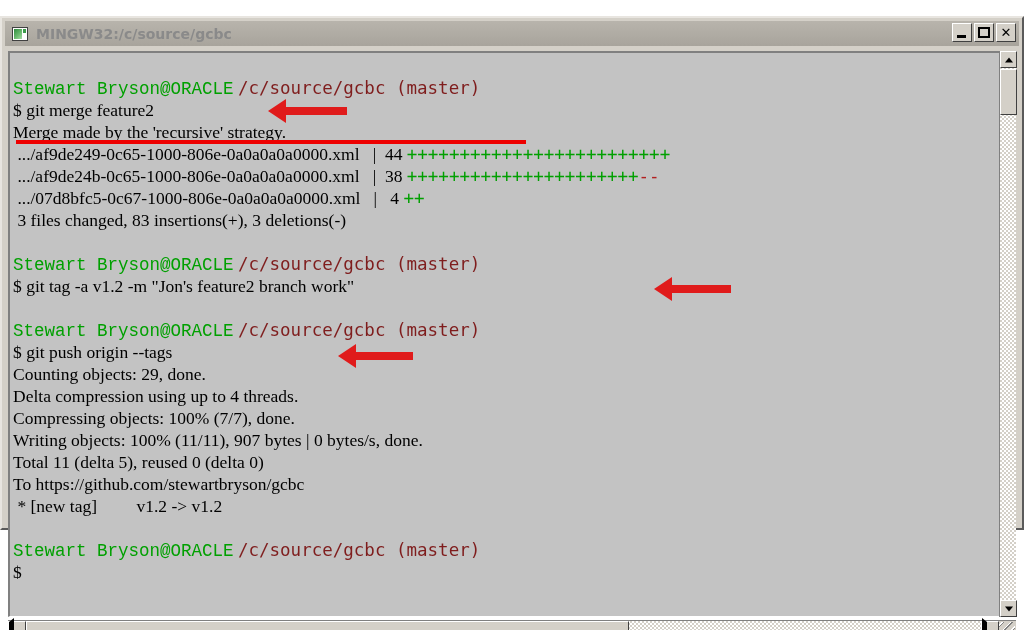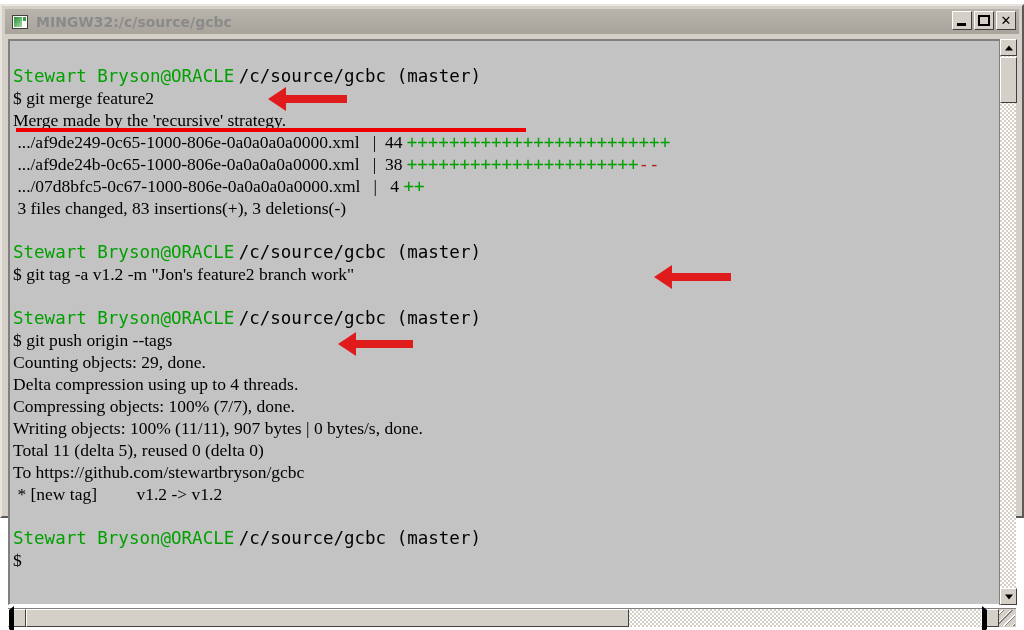--- a/index.html
+++ b/index.html
@@ -10,21 +10,21 @@
   body {
     width: 1024px;
     height: 630px;
     overflow: hidden;
     font-family: "DejaVu Sans Mono", monospace;
   }
 
   
   .window {
     position: absolute;
-    left: 0; top: 4px;
+    left: 0; top: 16px;
     width: 1024px;
     height: 514px;
     background: #d4d0c8;
     box-sizing: border-box;
     border-top: 2px solid #e8e5e0;
     border-left: 2px solid #e8e5e0;
     border-right: 2px solid #5a5a5a;
     border-bottom: 2px solid #5a5a5a;
   }
 
@@ -140,22 +140,22 @@
     right: 0; bottom: 0;
     background: #c3c3c3;
     font-family: "DejaVu Sans Mono", monospace;
     font-size: 17.5px;
     line-height: 22px;
     color: #000000;
     white-space: pre;
     overflow: hidden;
   }
   .term-line { height: 22px; }
-  .fg-green  { color: #00a000; }
-  .fg-olive  { color: #000000; }
+  .fg-green  { color: #00a000; font-family: Liberation Mono, monospace; }
+  .fg-olive  { color: #7f1d1d; }
   .fg-plus   { color: #00a000; }
   .fg-minus  { color: #b22020; }
   .fg-black  { color: #000000; font-family: Liberation Serif, serif; }
 
   
   .vscroll {
     position: absolute;
     right: 0; top: 0;
     width: 17px;
     height: 566px;

